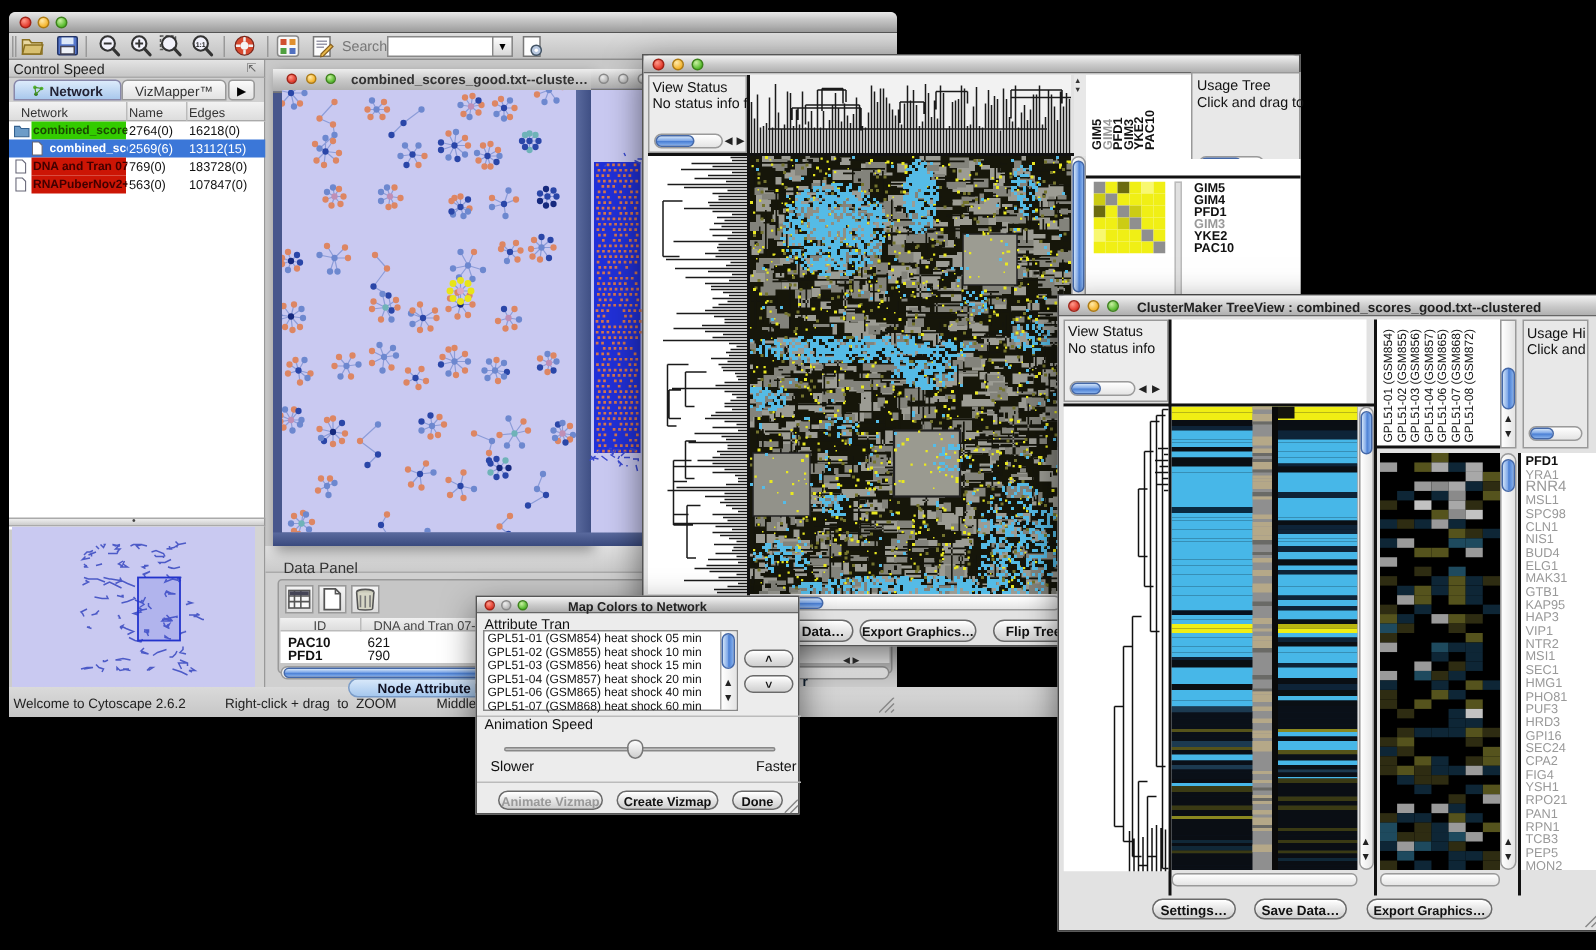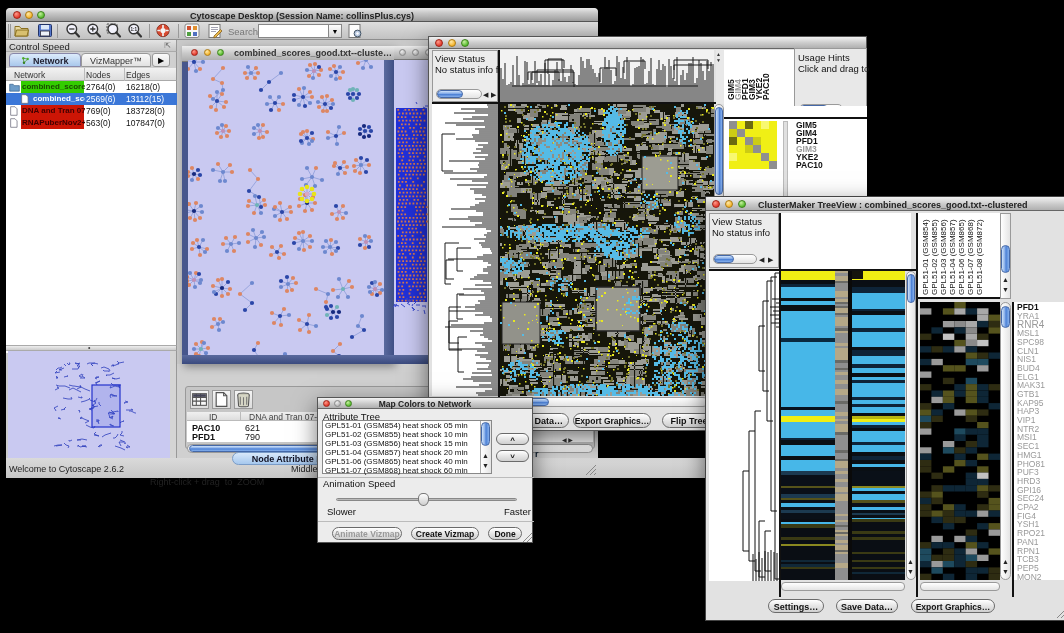--- a/index.html
+++ b/index.html
@@ -18,21 +18,20 @@
 .sbthumbv{position:absolute;border-radius:5px;background:linear-gradient(90deg,#cfe2f8,#7fa8e8 45%,#4a7fd4 55%,#86b0ec);border:1px solid #4468a8}
 .blackline{position:absolute;background:#111}
 .t9{font-size:9px}
 .arrbtn{position:absolute;font-size:7px;color:#222;text-align:center;line-height:9px}
 </style></head><body>
 <div class="win" style="left:6px;top:8px;width:592px;height:470px;background:#ccc;border-radius:5px 5px 0 0">
     <div class="tbar" style="height:14px;background:linear-gradient(#e9e9e9,#c7c7c7 40%,#9d9d9d);border-bottom:1px solid #555"></div>
     <div class="tl r" style="left:7px;top:3px"></div>
     <div class="tl y" style="left:19px;top:3px"></div>
     <div class="tl g" style="left:31px;top:3px"></div>
-    <div class="ttext" style="top:2.5px;font-size:9px">Cytoscape Desktop (Session Name: collinsPlus.cys)</div>
     <div class="abs" style="left:0;top:14px;width:592px;height:18px;background:linear-gradient(#dedede,#c2c2c2);border-bottom:1px solid #8e8e8e"></div>
     <div class="abs" style="left:51px;top:16px;width:1px;height:14px;background:#999"></div>
     <div class="abs" style="left:143px;top:16px;width:1px;height:14px;background:#999"></div>
     <div class="abs" style="left:172px;top:16px;width:1px;height:14px;background:#999"></div>
     <div class="abs" style="left:2px;top:16px;width:3px;height:14px;border-left:1px solid #999;border-right:1px solid #999"></div>
     <svg width="16" height="16" viewBox="0 0 16 16" style="position:absolute;left:8px;top:15px">
       <path d="M1 4.5 L1 13 L14 13 L14 5.5 L7 5.5 L5.5 3.5 L1 3.5 Z" fill="#e8d8a0" stroke="#8a7020" stroke-width="1"></path>
       <path d="M2.5 7 L14.5 7 L13 13 L1 13 Z" fill="#d8c070" stroke="#8a7020" stroke-width="1"></path>
     </svg>
     <svg width="16" height="16" viewBox="0 0 16 16" style="position:absolute;left:31px;top:15px">
@@ -94,21 +93,21 @@
     <div class="abs" style="left:3px;top:45px;width:72px;height:14px;background:linear-gradient(#dcebfb,#a9c8ec);border:1px solid #88a;border-radius:4px 4px 0 0;font-size:9px;font-weight:bold;color:#223;text-align:center;line-height:14px"><svg width="9" height="9" viewBox="0 0 12 12" style="vertical-align:-1px">
         <circle cx="3" cy="3" r="1.6" fill="#55b835"></circle>
         <circle cx="9" cy="4" r="1.6" fill="#55b835"></circle>
         <circle cx="4" cy="9" r="1.6" fill="#2e7818"></circle>
         <path d="M3 3L9 4L4 9z" fill="none" stroke="#4a9828"></path>
       </svg> Network</div>
     <div class="abs" style="left:75px;top:45px;width:70px;height:14px;background:linear-gradient(#fafafa,#e2e2e2);border:1px solid #999;border-radius:4px 4px 0 0;font-size:9px;color:#333;text-align:center;line-height:14px">VizMapper™</div>
     <div class="abs" style="left:146px;top:45px;width:18px;height:14px;background:linear-gradient(#fafafa,#e2e2e2);border:1px solid #999;border-radius:3px;font-size:8px;text-align:center;line-height:14px">▶</div>
     <div class="abs" style="left:0;top:60px;width:171px;height:13px;background:linear-gradient(#f2f2f2,#ddd);border-bottom:1px solid #aaa;border-right:1px solid #999">
       <span style="position:absolute;left:8px;top:2px;font-size:8.5px;color:#333">Network</span>
-      <span style="position:absolute;left:80px;top:2px;font-size:8.5px;color:#333">Nodes</span>
+      <span style="position:absolute;left:80px;top:2px;font-size:8.5px;color:#333">Name</span>
       <span style="position:absolute;left:120px;top:2px;font-size:8.5px;color:#333">Edges</span>
       <span class="abs" style="left:78px;top:0;width:1px;height:13px;background:#bbb"></span>
       <span class="abs" style="left:118px;top:0;width:1px;height:13px;background:#bbb"></span>
     </div>
     <div class="abs" style="left:0;top:73px;width:171px;height:272px;background:#fff;border-right:1px solid #999"></div>
     <div class="abs" style="left:0;top:73px;width:171px;height:12px;">
       <svg width="11" height="10" viewBox="0 0 16 14" style="position:absolute;left:3px;top:1px">
         <path d="M1 3 h5l1.5 2H15v8H1z" fill="#6d9cc8" stroke="#34618e"></path>
       </svg>
       <span class="abs" style="left:15px;top:0px;width:63px;height:12px;background:#33cc00"></span>
@@ -148,28 +147,31 @@
     <div class="abs" style="left:2px;top:343px;width:162px;height:107px">
       <svg width="162" height="107" viewBox="0 0 162 107" style="position:absolute;left:0;top:0;">
         <rect width="162" height="107" fill="#c9c9f1"></rect>
         <path stroke="#3646c0" stroke-width="1" fill="none" opacity="0.85" d="M56 13l0 0l2 2l0 0M61 12l1 0l-1 2l-2 -2M116 11l-5 1l-3 2l-5 1M109 10l2 2l-1 1l-0 1M90 13l-4 -1l-5 -0l-2 1M105 13l-0 2l1 0l-1 -1M72 13l-5 -1l2 1l3 -1M87 12l-4 1l2 2l-2 -2M53 20l-0 -2l-2 1l5 -2M93 17l3 -1l5 2l1 2M70 17l2 -2l-3 -0l2 -2M49 20l-2 2l5 -1l0 0M95 19l1 1l5 0l-0 1M64 18l6 0l1 -2l-0 0M48 19l2 -2l2 -0l2 -1M48 25l2 2l-2 -0l2 -1M74 26l-1 0l-2 -1l3 -2M89 28l-2 -1l4 -1l-3 -0M99 25l-1 -1l4 -0l4 -2M72 27l5 -0l-3 -2l1 -2M107 28l-3 -1l4 1l4 -1M56 26l4 -1l-1 -0l-0 -0M61 34l4 1l1 0l6 1M48 34l3 1l6 0l5 2M111 36l-4 -1l-5 2l1 -2M113 34l-4 -0l-4 0l-2 -2M87 32l5 -2l-4 2l1 2M61 39l4 -2l4 2l4 2M47 39l4 -2l-2 -1l1 -0M82 40l-5 -2l-4 -2l-4 2M111 37l1 -1l-2 -1l2 0M73 37l-1 -2l1 1l-1 -2M81 47l1 1l-5 2l-4 1M104 45l5 -0l-5 -1l-2 0M107 45l-4 -2l-1 2l1 2M55 47l5 1l4 0l-1 -2M70 46l4 1l0 -1l-1 0M89 47l-1 2l-1 2l-5 -2M90 55l-5 1l1 1l-4 1M117 52l-1 0l4 -1l-3 -1M93 55l-1 -1l-1 -1l-0 -2M84 56l-0 1l-3 1l3 1M85 54l2 2l-3 -2l3 2M85 54l3 -2l-2 -2l1 -1M118 59l3 -0l4 0l-2 -1M48 60l-1 -2l-1 -1l4 -2M121 60l2 -0l4 2l1 -0M101 62l-1 1l6 -0l-2 -1M101 61l6 2l-2 -2l-2 -2M100 62l5 -1l5 -1l-0 1M53 59l4 -1l-1 0l2 -2M71 60l0 -1l1 2l-1 0M52 67l-0 0l-2 0l3 1M74 67l2 1l5 2l-4 2M72 67l1 1l1 -2l-2 1M102 67l3 -2l-1 2l-0 -2M89 69l2 1l-0 -1l-3 -0M105 68l-4 -2l1 0l-1 -2M112 72l1 -1l3 -1l-1 -0M87 75l-1 2l-4 -1l-4 -2M105 75l-3 -2l-0 1l4 1M91 73l-1 -2l1 0l-3 -1M110 83l-1 2l-2 2l-2 -0M86 84l5 1l-5 -2l2 -2M103 82l-3 1l-3 1l-3 2M116 85l-4 -1l2 -2l0 -2M73 89l-4 0l5 -1l5 1M56 92l2 2l3 1l-1 2M117 92l-0 1l0 -2l-5 -2M61 89l0 1l1 -0l2 -1M79 96l-5 -1l4 -0l-1 -0M120 97l-2 -1l4 0l-3 -2M90 96l2 -2l2 -0l-3 2M77 95l-5 1l-2 -2l0 2M113 95l-1 -2l-1 -2l5 0M107 95l6 2l4 2l0 0M48 95l6 -1l-4 -0l-4 1"></path>
         <rect x="84" y="34" width="28" height="42" fill="rgba(70,90,220,0.18)" stroke="#2333cc" stroke-width="1.2"></rect>
       </svg>
     </div>
     <div class="abs" style="left:164px;top:343px;width:7px;height:107px;background:#d4d4d4;border-right:1px solid #999"></div>
     <div class="abs" style="left:0;top:450px;width:716px;height:20px;background:linear-gradient(#dadada,#c6c6c6)">
       <span style="position:absolute;left:3px;top:6px;font-size:9px;color:#222">Welcome to Cytoscape 2.6.2</span>
-      <span style="position:absolute;left:144px;top:19px;font-size:9px;color:#222">Right-click + drag&nbsp;&nbsp;to&nbsp;&nbsp;ZOOM</span>
+      <span style="position:absolute;left:144px;top:6px;font-size:9px;color:#222">Right-click + drag&nbsp;&nbsp;to&nbsp;&nbsp;ZOOM</span>
       <span style="position:absolute;left:285px;top:6px;font-size:9px;color:#222">Middle-</span>
     </div>
     <svg width="11" height="11" style="position:absolute;left:580px;top:457px">
       <path d="M10 0 L0 10 M10 4 L4 10 M10 8 L8 10" stroke="#888" stroke-width="1"></path>
     </svg>
     <div class="abs" style="left:171px;top:32px;width:421px;height:332px;background:#c9c9c9"></div>
     <div class="abs" style="left:171px;top:356px;width:421px;height:94px;background:#d0d0d0">
+      <div class="abs" style="left:0;top:0;width:421px;height:18px;background:linear-gradient(#e2e2e2,#cacaca);border-bottom:1px solid #aaa">
+        <span style="position:absolute;left:12px;top:10px;font-size:10px;color:#333">Data Panel</span>
+      </div>
       <div class="abs" style="left:8px;top:22px;width:410px;height:63px;background:#c6c6c6;border:1px solid #999;border-radius:3px"></div>
       <div class="abs" style="left:13px;top:26px;width:19px;height:19px;background:linear-gradient(#f4f4f4,#ddd);border:1px solid #999"></div>
       <svg width="17" height="17" viewBox="0 0 16 16" style="position:absolute;left:14px;top:27px">
         <rect x="1.5" y="2.5" width="13" height="11" fill="#f8f8f8" stroke="#555"></rect>
         <path d="M1.5 6 H14.5 M1.5 9.5 H14.5 M5 2.5 V13.5 M9 2.5 V13.5" stroke="#555" stroke-width="1"></path>
         <rect x="2" y="3" width="12" height="2.5" fill="#445"></rect>
       </svg>
       <div class="abs" style="left:35px;top:26px;width:19px;height:19px;background:linear-gradient(#f4f4f4,#ddd);border:1px solid #999"></div>
       <svg width="17" height="17" viewBox="0 0 16 16" style="position:absolute;left:36px;top:27px">
         <path d="M3 1.5 H10 L13 4.5 V14.5 H3 Z" fill="#fff" stroke="#555" stroke-width="1.1"></path>
@@ -641,21 +643,21 @@
     <div class="abs" style="left:287px;top:13px;width:8px;height:54px;background:#e8e8e8"></div>
     <div class="abs" style="left:287px;top:14px;font-size:5px;color:#333;line-height:6px">▲<br>▼</div>
     <div class="abs" style="left:295px;top:13px;width:70px;height:56px;background:#fff"></div>
     <div class="abs" style="left:297px;top:63px;font-size:8.5px;font-weight:bold;color:#111;transform:rotate(-90deg);transform-origin:0 0;white-space:nowrap">GIM5</div>
     <div class="abs" style="left:304px;top:63px;font-size:8.5px;font-weight:bold;color:#999;transform:rotate(-90deg);transform-origin:0 0;white-space:nowrap">GIM4</div>
     <div class="abs" style="left:311px;top:63px;font-size:8.5px;font-weight:bold;color:#111;transform:rotate(-90deg);transform-origin:0 0;white-space:nowrap">PFD1</div>
     <div class="abs" style="left:318px;top:63px;font-size:8.5px;font-weight:bold;color:#111;transform:rotate(-90deg);transform-origin:0 0;white-space:nowrap">GIM3</div>
     <div class="abs" style="left:325px;top:63px;font-size:8.5px;font-weight:bold;color:#111;transform:rotate(-90deg);transform-origin:0 0;white-space:nowrap">YKE2</div>
     <div class="abs" style="left:332px;top:63px;font-size:8.5px;font-weight:bold;color:#111;transform:rotate(-90deg);transform-origin:0 0;white-space:nowrap">PAC10</div>
     <div class="abs" style="left:365px;top:11px;width:73px;height:69px;background:#e8e8e8;border:1px solid #999">
-      <span style="position:absolute;left:3px;top:3px;font-size:9.5px;color:#111">Usage Hints</span>
+      <span style="position:absolute;left:3px;top:3px;font-size:9.5px;color:#111">Usage Tree</span>
       <span style="position:absolute;left:3px;top:14px;font-size:9.5px;color:#111;white-space:nowrap">Click and drag to</span>
       <div class="sbtrack" style="left:4px;top:55px;width:44px;height:10px"></div>
       <div class="sbthumb" style="left:5px;top:56px;width:28px;height:8px"></div>
       <span class="arrbtn" style="left:50px;top:56px">◀</span>
       <span class="arrbtn" style="left:60px;top:56px">▶</span>
     </div>
     <div class="abs" style="left:3px;top:67px;width:66px;height:292px">
       <svg width="66" height="292" viewBox="0 0 66 292" style="position:absolute;left:0;top:0;">
         <rect width="66" height="292" fill="#fff"></rect>
         <path stroke="#1a1a1a" stroke-width="1" fill="none" d="M66 1H55M66 3H56M66 5H29M66 7H43M66 9H22M66 11H56M66 13H40M66 15H31M66 17H52M66 19H13M66 21H24M66 23H53M66 25H43M66 27H47M66 29H47M66 31H40M66 33H41M66 35H24M66 37H43M66 39H56M66 41H46M66 43H51M66 45H44M66 47H49M66 49H41M66 51H56M66 53H43M66 55H53M66 57H17M66 59H47M66 61H46M66 63H47M66 65H38M66 67H45M66 69H12M66 71H55M66 73H52M66 75H18M66 77H40M66 79H56M66 81H25M66 83H54M66 85H38M66 87H42M66 89H42M66 91H50M66 93H54M66 95H43M66 97H53M66 99H47M66 101H43M66 103H38M66 105H19M66 107H44M66 109H51M66 111H51M66 113H36M66 115H17M66 117H38M66 119H50M66 121H43M66 123H10M66 125H54M66 127H59M66 129H55M66 131H52M66 133H54M66 135H42M66 137H53M66 139H47M66 141H49M66 143H50M66 145H58M66 147H59M66 149H60M66 151H51M66 153H45M66 155H16M66 157H51M66 159H56M66 161H59M66 163H55M66 165H51M66 167H51M66 169H56M66 171H45M66 173H42M66 175H38M66 177H51M66 179H59M66 181H43M66 183H60M66 185H31M66 187H49M66 189H52M66 191H27M66 193H53M66 195H53M66 197H46M66 199H48M66 201H43M66 203H33M66 205H43M66 207H17M66 209H51M66 211H43M66 213H58M66 215H60M66 217H60M66 219H52M66 221H19M66 223H13M66 225H51M66 227H38M66 229H51M66 231H48M66 233H52M66 235H56M66 237H60M66 239H43M66 241H50M66 243H53M66 245H17M66 247H45M66 249H56M66 251H43M66 253H48M66 255H54M66 257H59M66 259H44M66 261H57M66 263H56M66 265H45M66 267H59M66 269H40M66 271H60M66 273H39M66 275H31M66 277H41M66 279H59M66 281H47M66 283H24M66 285H60M66 287H53M66 289H44M66 291H46M26 233V268M26 233H35M26 268H32M13 139V180M13 139H27M13 180H19M10 30V67M10 30H23M10 67H21M17 217V239M17 217H26M17 239H27M14 156V175M14 156H22M14 175H22M25 190V215M25 190H32M25 215H31M25 144V167M25 144H39M25 167H31M17 203V246M17 203H29M17 246H30"></path>
@@ -1045,20 +1047,26 @@
     <div class="abs" style="left:224px;top:98px;font-size:8px;color:#111;transform:rotate(-90deg);transform-origin:0 0;white-space:nowrap">GPL51-02 (GSM855)</div>
     <div class="abs" style="left:233px;top:98px;font-size:8px;color:#111;transform:rotate(-90deg);transform-origin:0 0;white-space:nowrap">GPL51-03 (GSM856)</div>
     <div class="abs" style="left:242px;top:98px;font-size:8px;color:#111;transform:rotate(-90deg);transform-origin:0 0;white-space:nowrap">GPL51-04 (GSM857)</div>
     <div class="abs" style="left:251px;top:98px;font-size:8px;color:#111;transform:rotate(-90deg);transform-origin:0 0;white-space:nowrap">GPL51-06 (GSM865)</div>
     <div class="abs" style="left:260px;top:98px;font-size:8px;color:#111;transform:rotate(-90deg);transform-origin:0 0;white-space:nowrap">GPL51-07 (GSM868)</div>
     <div class="abs" style="left:269px;top:98px;font-size:8px;color:#111;transform:rotate(-90deg);transform-origin:0 0;white-space:nowrap">GPL51-08 (GSM872)</div>
     <div class="sbtrackv" style="left:294px;top:16px;width:11px;height:86px;border-radius:0"></div>
     <div class="sbthumbv" style="left:295px;top:48px;width:9px;height:28px"></div>
     <div class="arrbtn" style="left:296px;top:78px">▲</div>
     <div class="arrbtn" style="left:296px;top:88px">▼</div>
+    <div class="abs" style="left:309px;top:16px;width:44px;height:86px;background:#e8e8e8;border:1px solid #999">
+      <span style="position:absolute;left:2px;top:3px;font-size:9.5px;color:#111;white-space:nowrap">Usage Hi</span>
+      <span style="position:absolute;left:2px;top:14px;font-size:9.5px;color:#111;white-space:nowrap">Click and</span>
+      <div class="sbtrack" style="left:3px;top:70px;width:36px;height:10px"></div>
+      <div class="sbthumb" style="left:4px;top:71px;width:16px;height:8px"></div>
+    </div>
     <div class="abs" style="left:214px;top:105px;width:80px;height:278px">
       <svg width="80" height="278" viewBox="0 0 80 278" style="position:absolute;left:0;top:0;">
         <rect width="80" height="278" fill="#000"></rect>
         <rect x="34.3" y="0.0" width="11.4" height="6.3" fill="#55531d"></rect>
         <rect x="0.0" y="6.3" width="11.4" height="6.3" fill="#9a9a9a"></rect>
         <rect x="22.9" y="6.3" width="11.4" height="6.3" fill="#55531d"></rect>
         <rect x="34.3" y="6.3" width="11.4" height="6.3" fill="#a8a8a8"></rect>
         <rect x="45.7" y="6.3" width="11.4" height="6.3" fill="#0e2636"></rect>
         <rect x="57.1" y="6.3" width="11.4" height="6.3" fill="#a8a8a8"></rect>
         <rect x="57.1" y="12.6" width="11.4" height="6.3" fill="#a8a8a8"></rect>
@@ -1265,21 +1273,21 @@
     <svg width="12" height="12" style="position:absolute;left:350px;top:410px">
       <path d="M11 1 L1 11 M11 5 L5 11 M11 9 L9 11" stroke="#888" stroke-width="1"></path>
     </svg>
   </div>
 <div class="win" style="left:317px;top:397px;width:216px;height:146px;background:#ececec;border:1px solid #555">
     <div class="tbar" style="height:11px;background:linear-gradient(#f2f2f2,#cacaca 55%,#aeaeae);border-bottom:1px solid #666"></div>
     <div class="tl r" style="left:5px;top:2px;width:7px;height:7px"></div>
     <div class="tl off" style="left:16px;top:2px;width:7px;height:7px"></div>
     <div class="tl g" style="left:27px;top:2px;width:7px;height:7px"></div>
     <div class="ttext" style="top:1px;font-size:8.5px">Map Colors to Network</div>
-    <div class="abs" style="left:5px;top:13px;font-size:9.5px;color:#111">Attribute Tree</div>
+    <div class="abs" style="left:5px;top:13px;font-size:9.5px;color:#111">Attribute Tran</div>
     <div class="abs" style="left:4px;top:22px;width:170px;height:54px;background:#fff;border:1px solid #888">
       <div style="position:absolute;left:2px;top:0px;font-size:8px;color:#111;white-space:nowrap">GPL51-01 (GSM854) heat shock 05 min</div>
       <div style="position:absolute;left:2px;top:9px;font-size:8px;color:#111;white-space:nowrap">GPL51-02 (GSM855) heat shock 10 min</div>
       <div style="position:absolute;left:2px;top:18px;font-size:8px;color:#111;white-space:nowrap">GPL51-03 (GSM856) heat shock 15 min</div>
       <div style="position:absolute;left:2px;top:27px;font-size:8px;color:#111;white-space:nowrap">GPL51-04 (GSM857) heat shock 20 min</div>
       <div style="position:absolute;left:2px;top:36px;font-size:8px;color:#111;white-space:nowrap">GPL51-06 (GSM865) heat shock 40 min</div>
       <div style="position:absolute;left:2px;top:45px;font-size:8px;color:#111;white-space:nowrap">GPL51-07 (GSM868) heat shock 60 min</div>
       <div class="sbtrackv" style="left:157px;top:0px;width:11px;height:52px;border-radius:0;border:0;border-left:1px solid #aaa"></div>
       <div class="sbthumbv" style="left:158px;top:1px;width:9px;height:24px"></div>
       <div class="arrbtn" style="left:159px;top:30px">▲</div>

